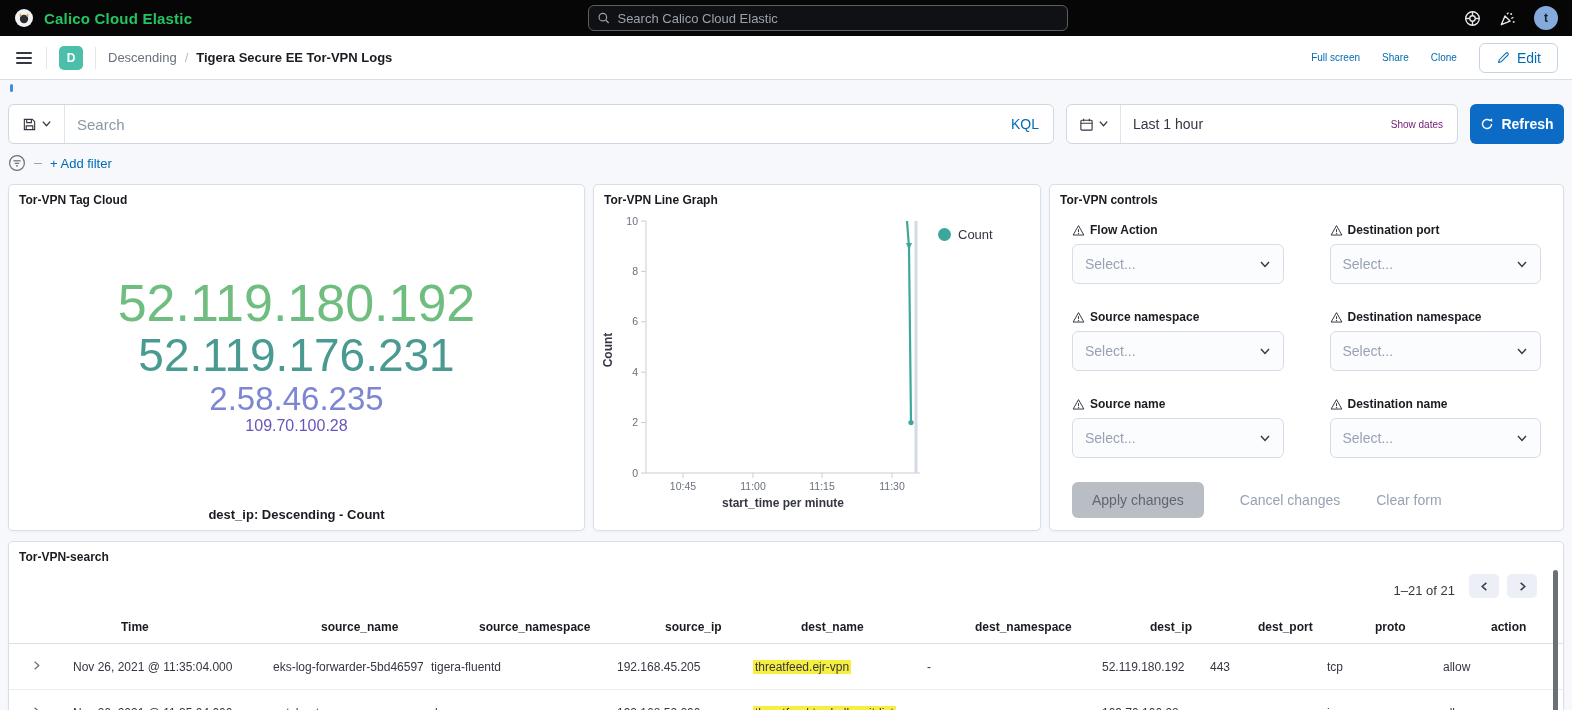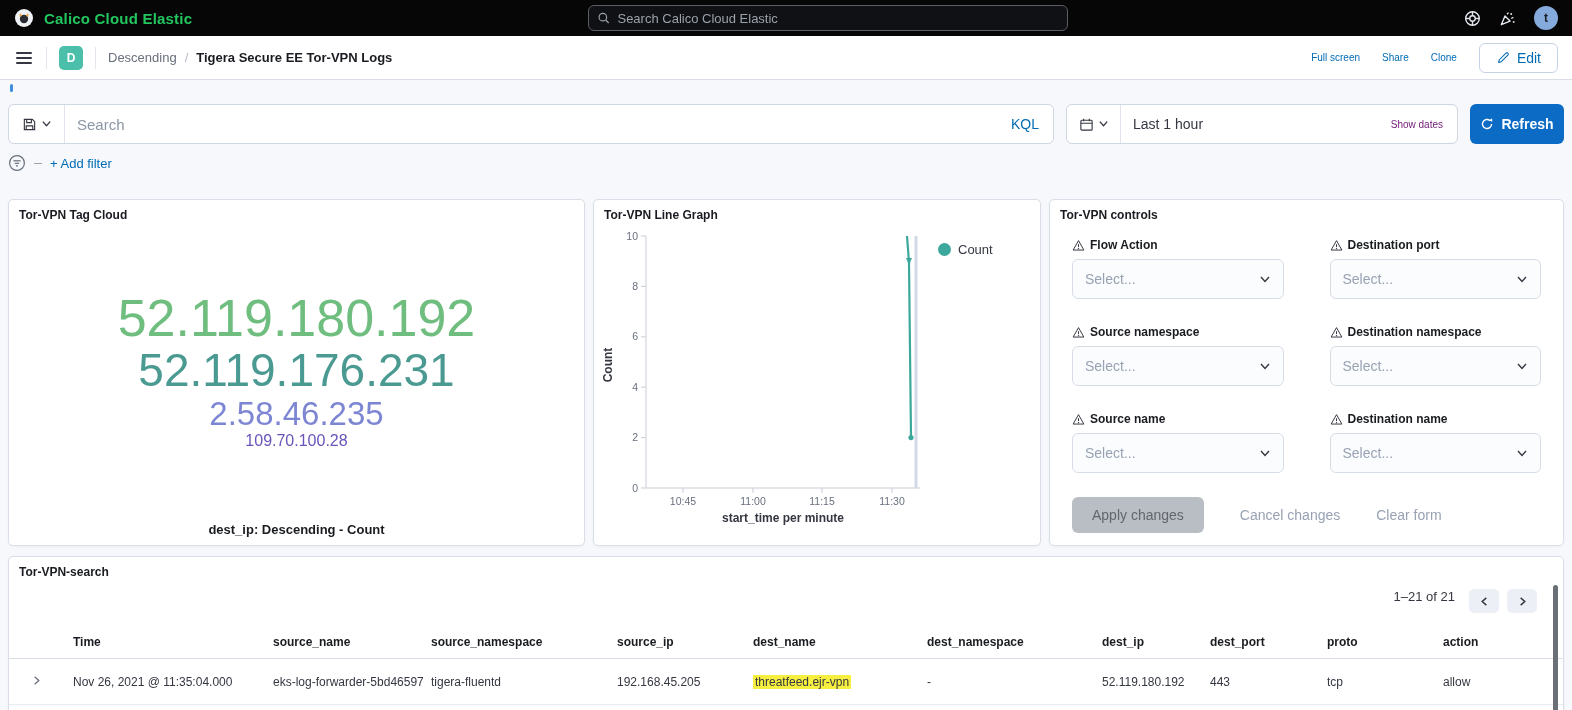--- a/index.html
+++ b/index.html
@@ -65,21 +65,21 @@
   .refresh-btn svg { width:14px; height:14px; }
 
   .filter-row { display:flex; align-items:center; margin-top:9px; height:20px; gap:8px; }
   .filter-circle { width:18px; height:18px; color:#69707d; cursor:pointer; }
   .filter-dash { width:8px; height:1px; background:#9aa2ab; }
   .add-filter { color:#006bb4; font-size:13px; cursor:pointer; }
 
   
   .panel { background:#fff; border:1px solid #d9dee8; border-radius:5px; box-shadow:0 1px 3px rgba(0,0,0,.04); }
   .panel-title { font-size:12px; font-weight:bold; color:#1a1c21; padding:8px 10px 4px; }
-  .panels-row { display:grid; grid-template-columns:577px 448px 1fr; gap:8px; margin-top:26px; }
+  .panels-row { display:grid; grid-template-columns:577px 448px 1fr; gap:8px; margin-top:11px; }
   .panels-row .panel { height:347px; position:relative; }
 
   
   .cloud { position:absolute; top:34px; bottom:40px; left:0; right:0; display:flex; flex-direction:column;
     align-items:center; justify-content:center; line-height:1.08; }
   .tag { font-weight:normal; cursor:pointer; white-space:nowrap; }
   .cloud-caption { position:absolute; bottom:8px; left:0; right:0; text-align:center;
     font-size:13px; font-weight:bold; color:#1a1c21; }
 
   
@@ -101,29 +101,29 @@
     display:flex; align-items:center; padding:0 12px; cursor:pointer; }
   .select .ph { flex:1; color:#98a2b3; font-size:14px; }
   .select svg { width:12px; height:12px; color:#343741; }
   .controls-btns { display:flex; align-items:center; gap:36px; padding:24px 22px 0; }
   .apply-btn { background:#b9bdc4; color:#63666d; border:none; border-radius:6px; padding:10px 20px;
     font-size:14px; cursor:default; }
   .ghost-btn { color:#98a2b3; font-size:14px; background:none; border:none; cursor:pointer; }
 
   
   .table-panel { margin-top:10px; height:280px; position:relative; overflow:hidden; }
-  .pager-row { display:flex; align-items:flex-start; justify-content:flex-end; gap:8px; padding:6px 26px 6px 10px; }
+  .pager-row { display:flex; align-items:flex-end; justify-content:flex-end; gap:8px; padding:6px 26px 6px 10px; }
   .pager-text { font-size:13px; color:#343741; margin-right:6px; }
   .pager-btn { width:30px; height:24px; background:#eceff5; border:none; border-radius:5px; color:#343741;
     display:flex; align-items:center; justify-content:center; cursor:pointer; }
   .pager-btn svg { width:11px; height:11px; }
   .tgrid-head, .trow { display:grid;
     grid-template-columns:56px 200px 158px 186px 136px 174px 175px 108px 117px 116px 1fr; align-items:center; }
   .tgrid-head { height:34px; border-bottom:1px solid #d9dee8; margin-top:6px; }
-  .th { font-size:12px; font-weight:bold; color:#1a1c21; padding:0 8px; }
+  .th { font-size:12px; font-weight:bold; color:#1a1c21; padding:0 8px;margin-left:48px; }
   .trow { height:46px; border-bottom:1px solid #e9edf3; }
   .td { font-size:12px; color:#343741; padding:0 8px; white-space:nowrap; overflow:hidden; }
   .expander { padding-left:22px; color:#69707d; cursor:pointer; }
   .expander svg { width:11px; height:11px; }
   .hl { padding:1px 2px; }
   .scroll-thumb { position:absolute; right:5px; top:28px; width:5px; height:150px; background:#6b7077; border-radius:3px; }
 </style>
 </head>
 <body>
 

